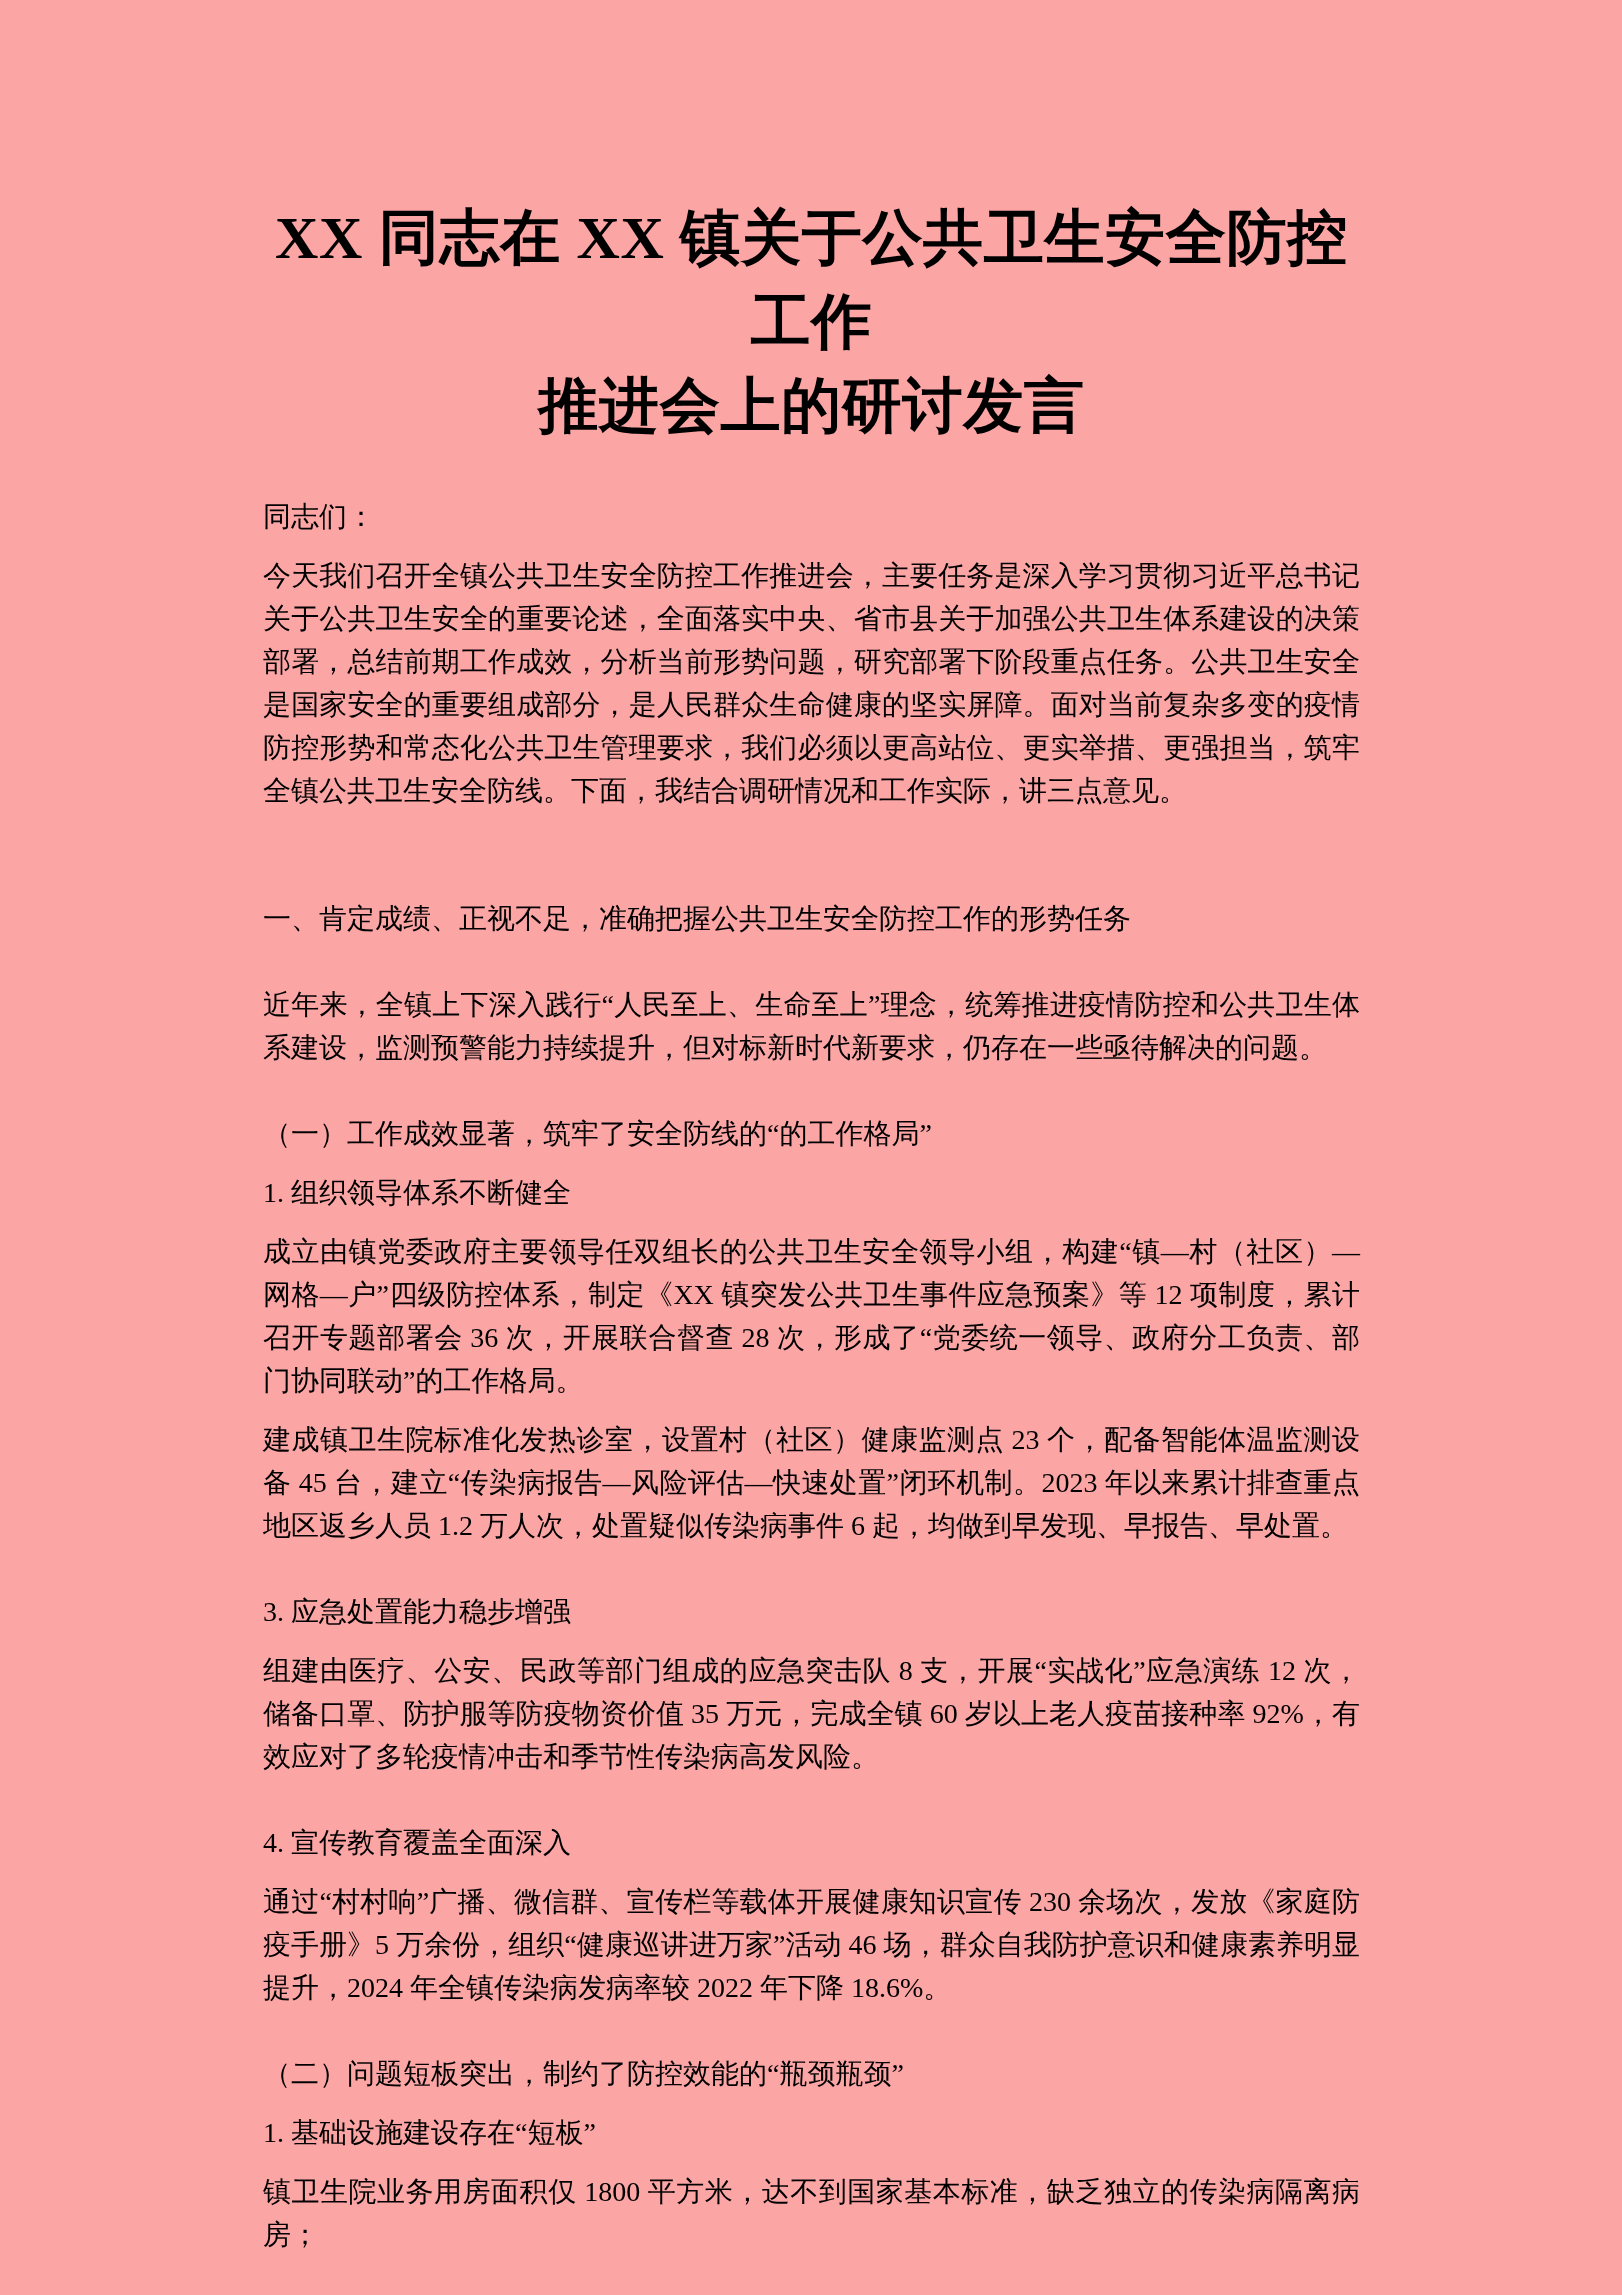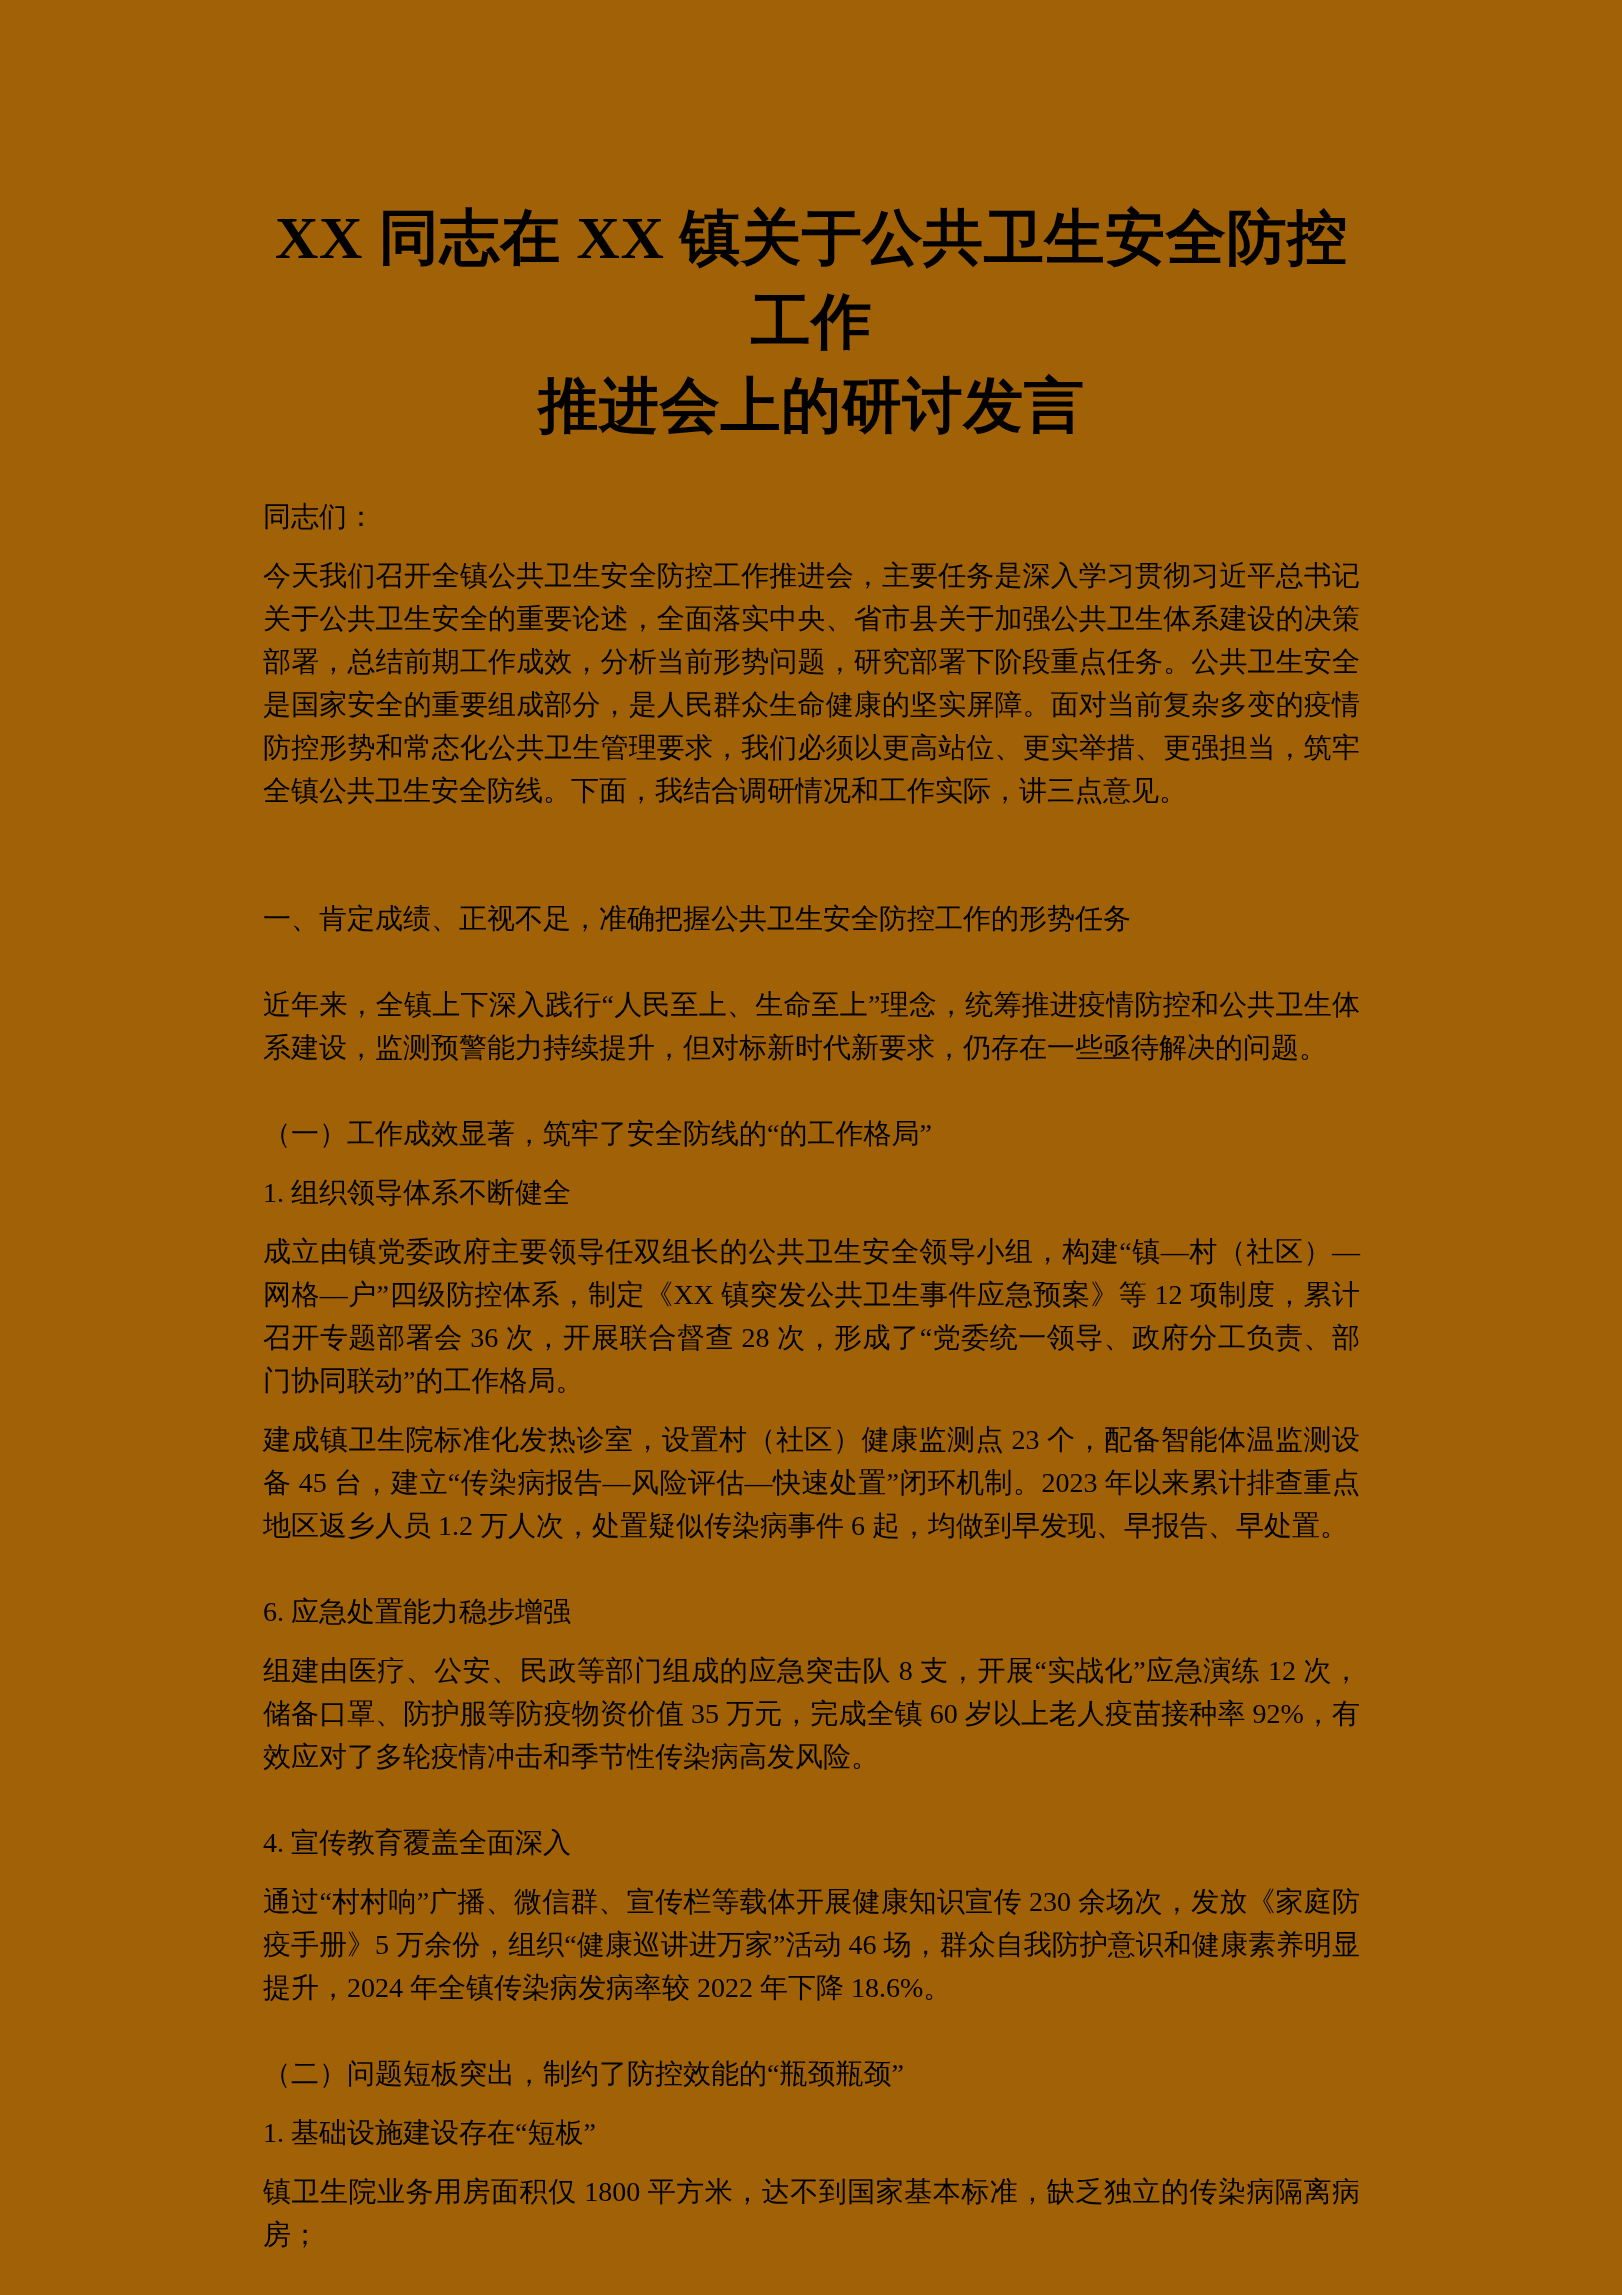--- a/index.html
+++ b/index.html
@@ -5,21 +5,21 @@
   html, body {
     margin: 0;
     padding: 0;
     background: #ffffff;
   }
   .page {
     position: relative;
     width: 1623px;
     height: 2295px;
     margin: 0 auto;
-    background: #a16207;
+    background: #fca5a5;
     box-sizing: border-box;
     padding: 196px 247px 0 247px;
     overflow: hidden;
     font-family: "Liberation Serif", "DejaVu Serif", serif;
     color: #000000;
   }
   .doc-title {
     margin: 0 0 47px 0;
     font-size: 60px;
     line-height: 84px;
@@ -55,21 +55,21 @@
 
   <p class="body gap1">近年来，全镇上下深入践行“人民至上、生命至上”理念，统筹推进疫情防控和公共卫生体系建设，监测预警能力持续提升，但对标新时代新要求，仍存在一些亟待解决的问题。</p>
 
   <p class="body gap1">（一）工作成效显著，筑牢了安全防线的“的工作格局”</p>
 
   <p class="body">1. 组织领导体系不断健全</p>
   <p class="body">成立由镇党委政府主要领导任双组长的公共卫生安全领导小组，构建“镇—村（社区）—网格—户”四级防控体系，制定《XX 镇突发公共卫生事件应急预案》等 12 项制度，累计召开专题部署会 36 次，开展联合督查 28 次，形成了“党委统一领导、政府分工负责、部门协同联动”的工作格局。</p>
 
   <p class="body">建成镇卫生院标准化发热诊室，设置村（社区）健康监测点 23 个，配备智能体温监测设备 45 台，建立“传染病报告—风险评估—快速处置”闭环机制。2023 年以来累计排查重点地区返乡人员 1.2 万人次，处置疑似传染病事件 6 起，均做到早发现、早报告、早处置。</p>
 
-  <p class="body gap1">6. 应急处置能力稳步增强</p>
+  <p class="body gap1">3. 应急处置能力稳步增强</p>
   <p class="body">组建由医疗、公安、民政等部门组成的应急突击队 8 支，开展“实战化”应急演练 12 次，储备口罩、防护服等防疫物资价值 35 万元，完成全镇 60 岁以上老人疫苗接种率 92%，有效应对了多轮疫情冲击和季节性传染病高发风险。</p>
 
   <p class="body gap1">4. 宣传教育覆盖全面深入</p>
   <p class="body">通过“村村响”广播、微信群、宣传栏等载体开展健康知识宣传 230 余场次，发放《家庭防疫手册》5 万余份，组织“健康巡讲进万家”活动 46 场，群众自我防护意识和健康素养明显提升，2024 年全镇传染病发病率较 2022 年下降 18.6%。</p>
 
   <p class="body gap1">（二）问题短板突出，制约了防控效能的“瓶颈瓶颈”</p>
 
   <p class="body">1. 基础设施建设存在“短板”</p>
   <p class="body">镇卫生院业务用房面积仅 1800 平方米，达不到国家基本标准，缺乏独立的传染病隔离病房；</p>
 

